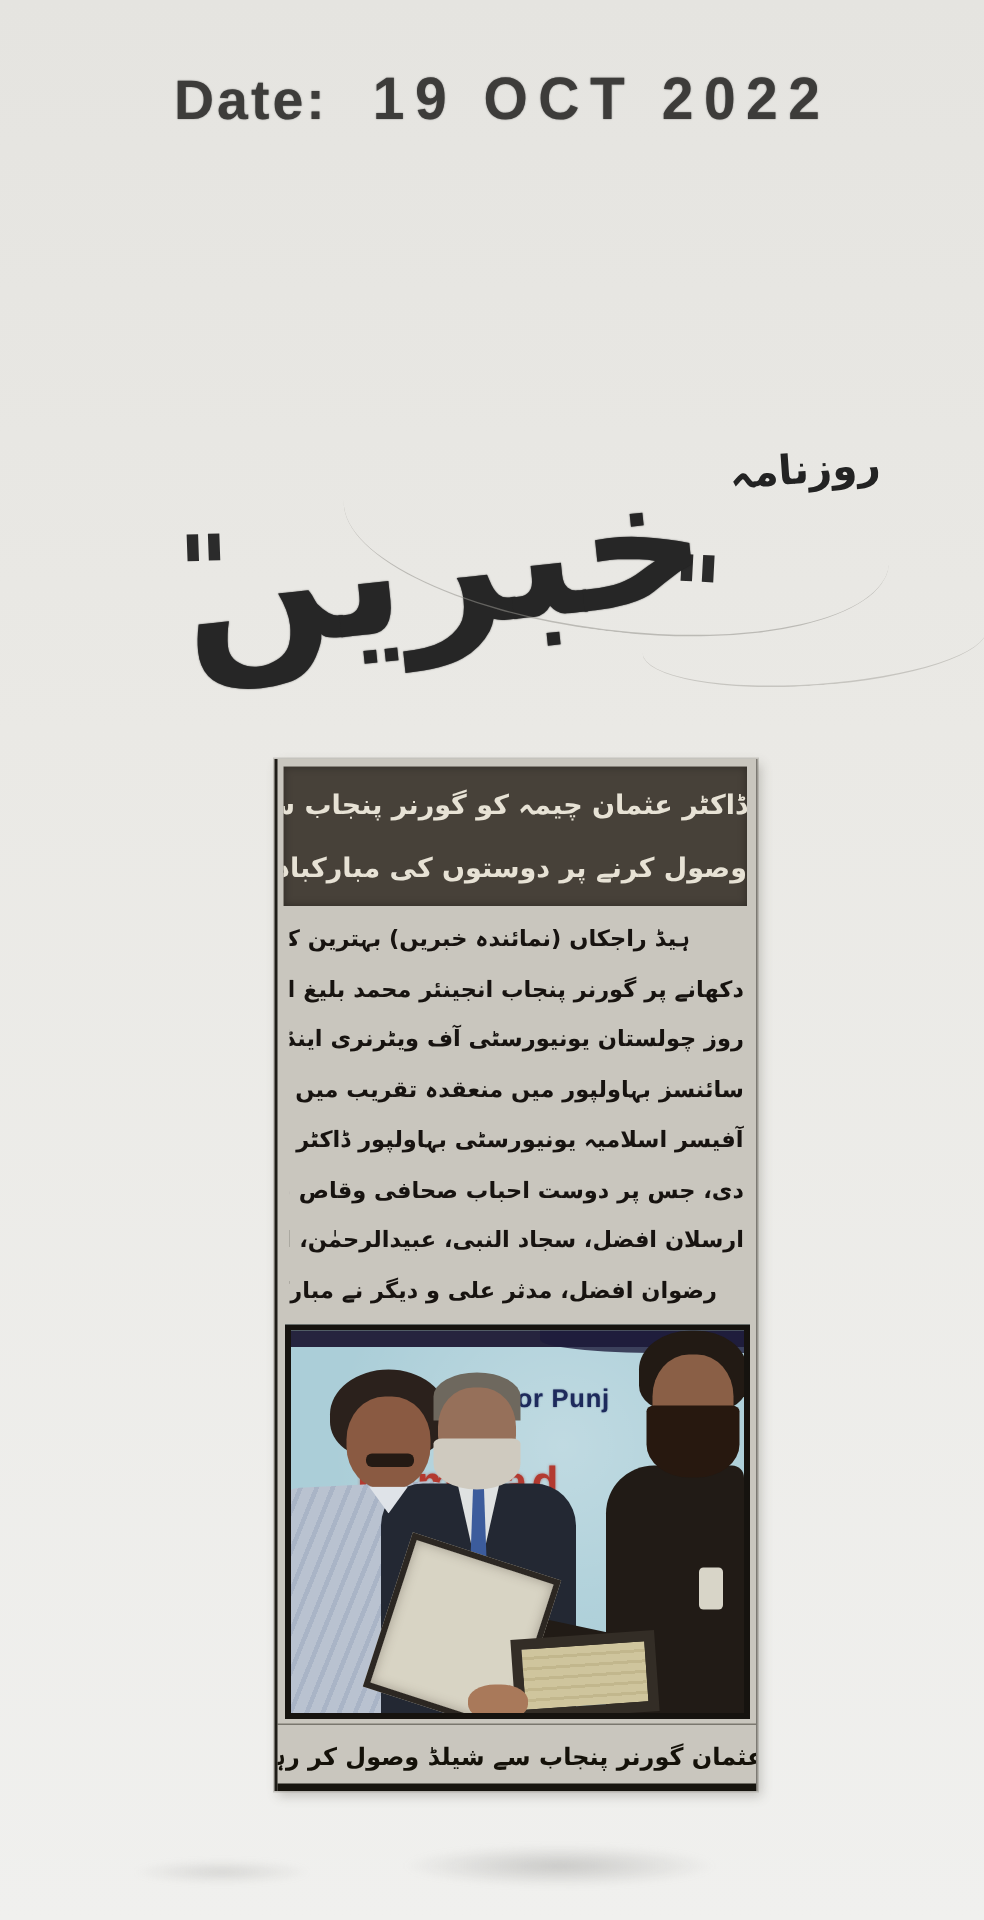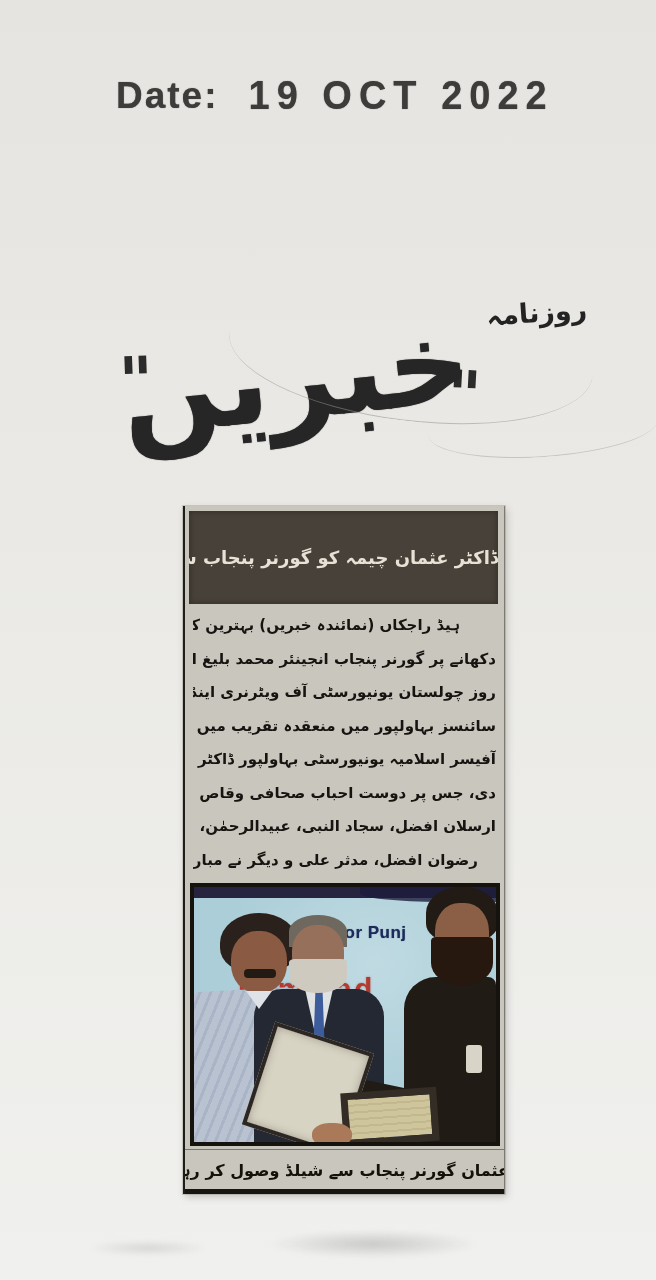--- a/index.html
+++ b/index.html
@@ -6,21 +6,20 @@
   body{
     width:656px;height:1280px;position:relative;overflow:hidden;
     background:linear-gradient(180deg,#e5e4e0 0%,var(--paper,#eae9e5) 38%,#f0f0ee 100%);
     font-family:"DejaVu Sans",sans-serif;
   }
   
   .date-stamp{
     position:absolute;left:116px;top:46px;display:flex;gap:30px;align-items:baseline;
     font-family:"Liberation Sans",sans-serif;font-weight:bold;color:var(--stamp-ink,#3d3c3a);
     text-shadow:0 0 1px rgba(60,60,60,.7);
-    margin-top:28px;
   }
   .date-stamp .lbl{font-size:37px;letter-spacing:2px;}
   .date-stamp .val{font-size:38px;letter-spacing:7px;transform:scaleY(1.05);}
   
   .daily-label{
     position:absolute;left:457px;top:298px;width:130px;direction:rtl;
     font-size:27px;font-weight:bold;color:#232323;transform:rotate(-4deg);
   }
   .mast-title{
     position:absolute;left:146px;top:282px;width:326px;height:210px;direction:rtl;
@@ -142,20 +141,21 @@
 <div class="quote open">"</div>
 <div class="mast-title">خبریں</div>
 <div class="quote close">"</div>
 <div class="scan-arc arc-1"></div>
 <div class="scan-arc arc-2"></div>
 
 <div class="clipping">
 
   <div class="headline-box">
     <div class="hl">ڈاکٹر عثمان چیمہ کو گورنر پنجاب سے شیلڈ</div>
+    <div class="hl">وصول کرنے پر دوستوں کی مبارکباد</div>
   </div>
 
   <div class="body-text">
     <div class="body-line first">ہیڈ راجکاں (نمائندہ خبریں) بہترین کارکردگی</div>
     <div class="body-line">دکھانے پر گورنر پنجاب انجینئر محمد بلیغ الرحمٰن نے گزشتہ</div>
     <div class="body-line">روز چولستان یونیورسٹی آف ویٹرنری اینڈ اینمل</div>
     <div class="body-line">سائنسز بہاولپور میں منعقدہ تقریب میں چیف میڈیکل</div>
     <div class="body-line">آفیسر اسلامیہ یونیورسٹی بہاولپور ڈاکٹر محمد عثمان چیمہ کو شیلڈ</div>
     <div class="body-line">دی، جس پر دوست احباب صحافی وقاص بشیر آسی،</div>
     <div class="body-line">ارسلان افضل، سجاد النبی، عبیدالرحمٰن، انیس الرحمان،</div>

